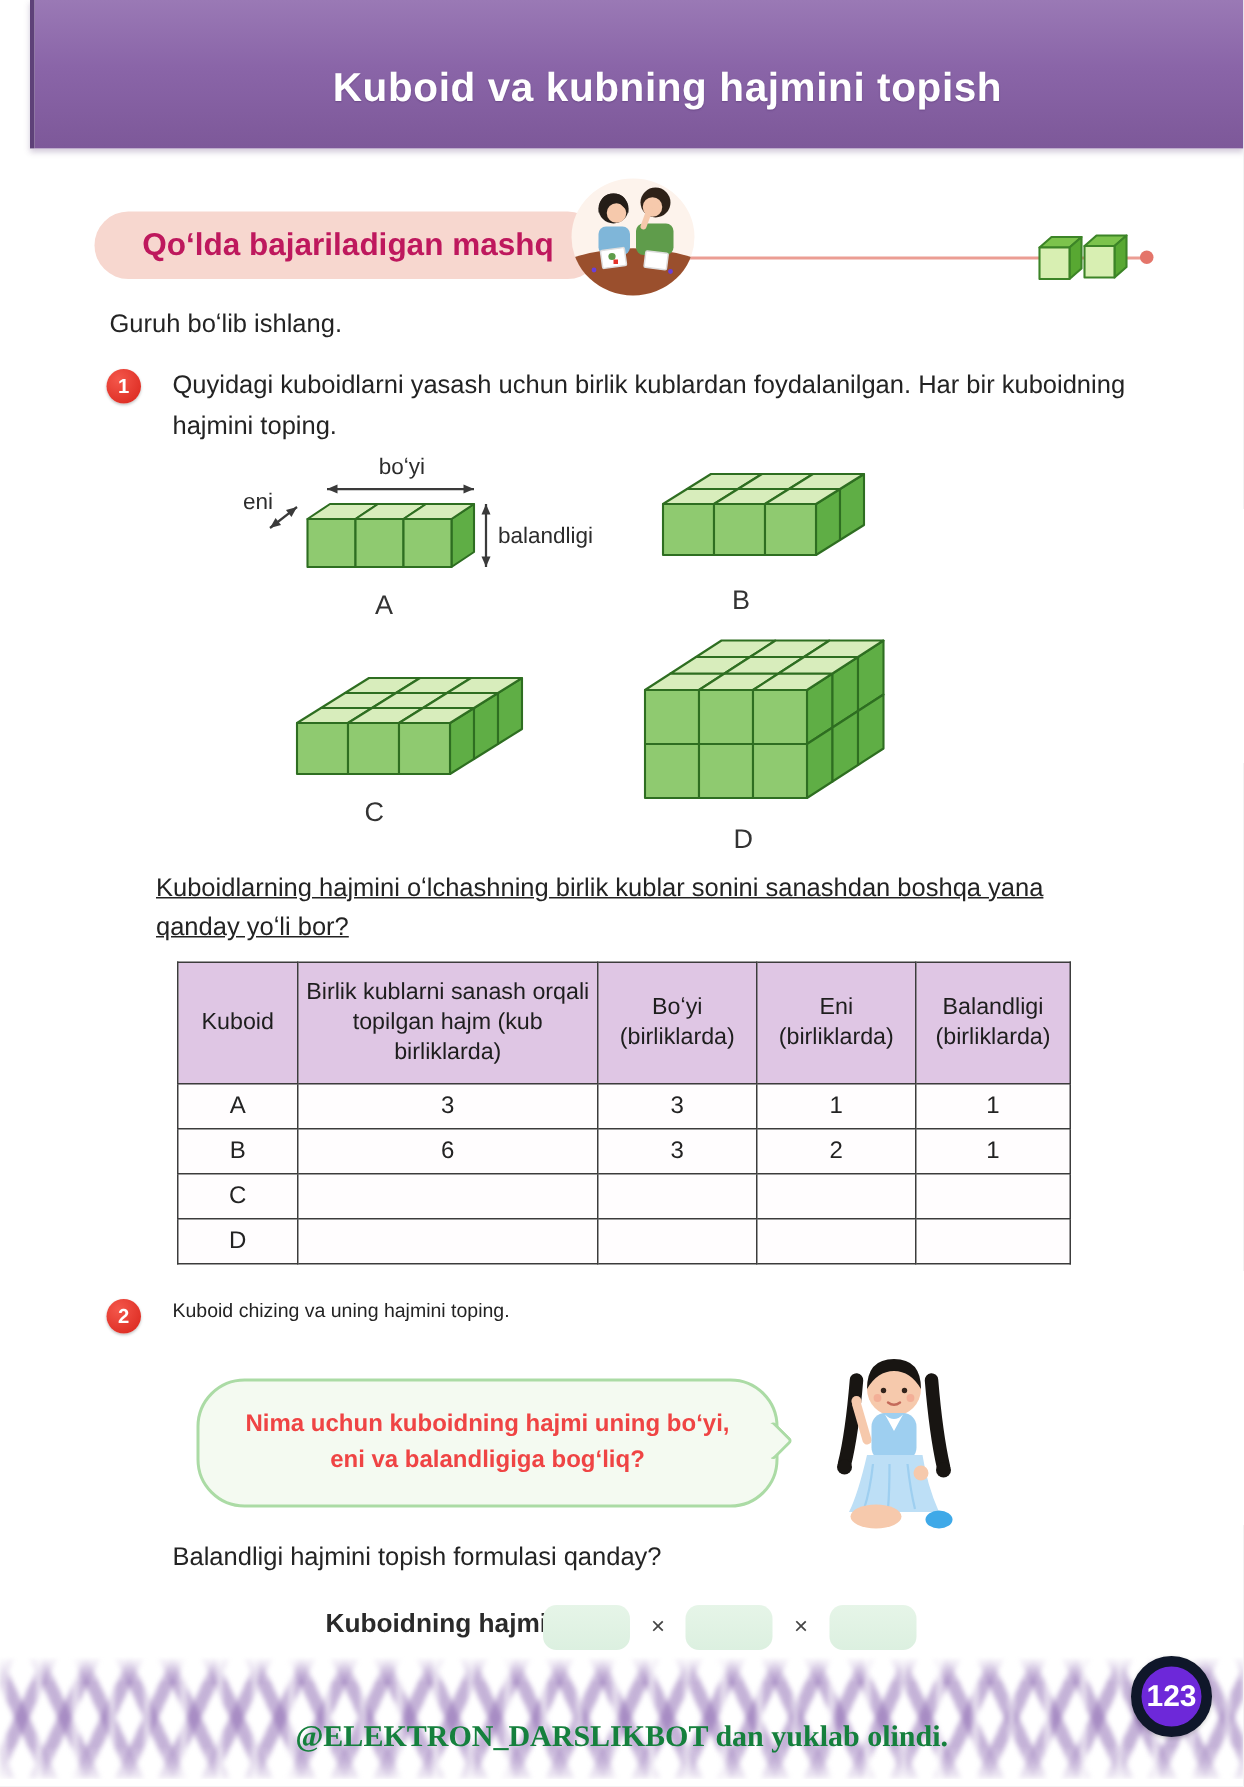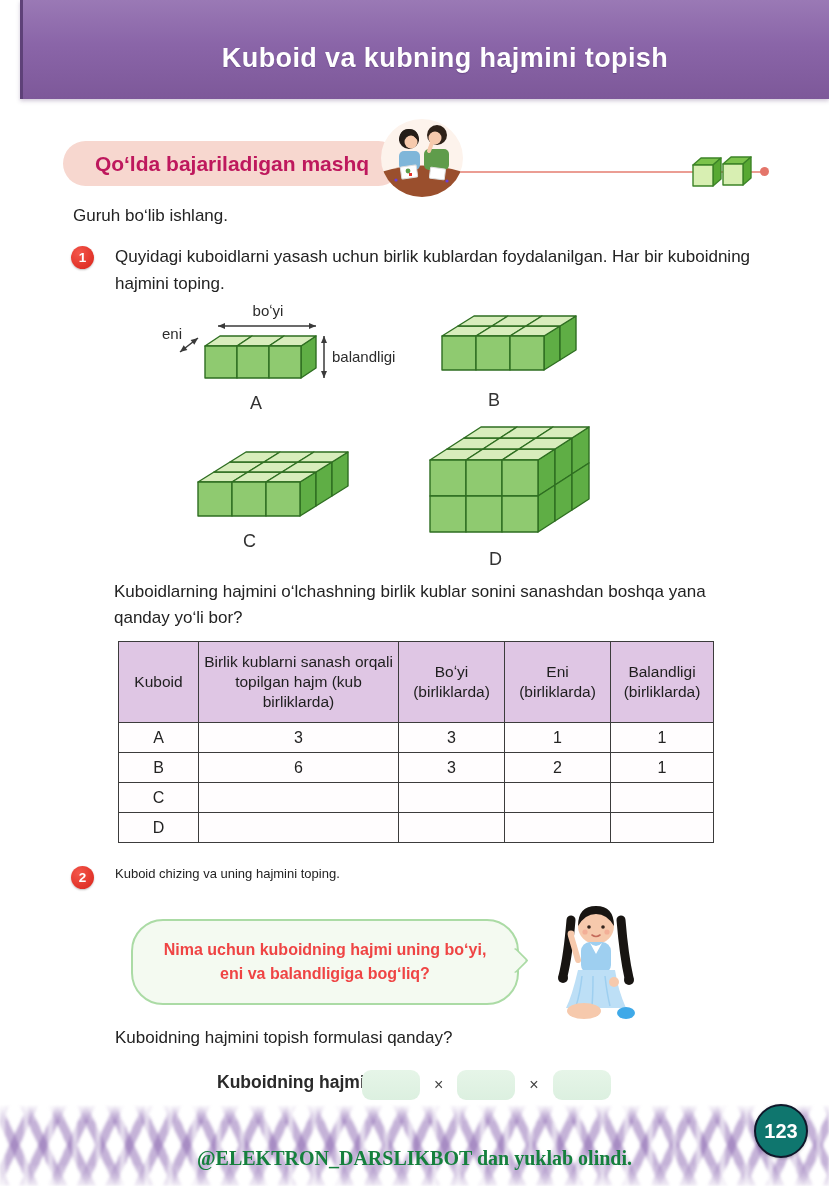--- a/index.html
+++ b/index.html
@@ -38,21 +38,21 @@
     position:absolute; width:23px; height:23px; border-radius:50%;
     background:radial-gradient(circle at 35% 30%, #f4574b, #d8231a);
     color:#fff; font-size:13.5px; font-weight:bold;
     display:flex; align-items:center; justify-content:center;
     box-shadow:0 1px 2px rgba(0,0,0,.25);
   }
   #task1-circle { left:71px; top:246px; }
   #task2-circle { left:71px; top:866px; }
   .task1-text { position:absolute; left:115px; top:243px; width:650px; font-size:17px; line-height:1.6; }
   .task2-text { position:absolute; left:115px; top:866px; font-size:13px; }
-  .question1 { position:absolute; left:114px; top:579px; width:600px; font-size:17px; line-height:1.55; }
+  .question1 { position:absolute; left:104px; top:579px; width:600px; font-size:17px; line-height:1.55;text-decoration:underline; }
   .question2 { position:absolute; left:115px; top:1028px; font-size:17px; }
   
   .diagram { position:absolute; }
   #diagram-A { left:148px; top:300px; }
   #diagram-B { left:440px; top:312px; }
   #diagram-C { left:196px; top:448px; }
   #diagram-D { left:428px; top:424px; }
   .diagram-letter { position:absolute; font-size:18px; color:#333; }
   #letter-A { left:250px; top:393px; }
   #letter-B { left:488px; top:390px; }
@@ -100,21 +100,21 @@
     background-image:
       repeating-linear-gradient(90deg, rgba(255,255,255,.55) 0 5px, rgba(255,255,255,0) 5px 24px),
       repeating-linear-gradient(115deg, rgba(138,102,176,.50) 0 9px, rgba(138,102,176,0) 9px 26px),
       repeating-linear-gradient(65deg, rgba(138,102,176,.50) 0 9px, rgba(138,102,176,0) 9px 26px);
     filter:blur(1.6px);
     -webkit-mask-image:linear-gradient(180deg, transparent 0, #000 18px, #000 60px, rgba(0,0,0,.25) 100%);
             mask-image:linear-gradient(180deg, transparent 0, #000 18px, #000 60px, rgba(0,0,0,.25) 100%);
   }
   .page-number {
     position:absolute; left:754px; top:1104px; width:54px; height:54px;
-    background:#0f766e; border:2px solid #0f172a; border-radius:50%;
+    background:#6d28d9; border:7px solid #0f172a; border-radius:50%;
     color:#fff; font-size:20px; font-weight:bold;
     display:flex; align-items:center; justify-content:center;
     box-shadow:0 1px 3px rgba(0,0,0,.2);
   }
   .footer-text {
     position:absolute; left:0; top:1147px; width:829px; text-align:center;
     font-family:"Liberation Serif", serif; font-weight:bold; font-size:20px;
     color:#15803d;
   }
   svg text { font-family:"Liberation Sans", sans-serif; }
@@ -335,21 +335,21 @@
     <circle cx="69" cy="36" r="2.6" fill="#f2a48e" opacity=".7"></circle>
     <rect x="43" y="46" width="30" height="32" rx="9" fill="#9ecff0"></rect>
     <path d="M52,47 Q58,53 64,47 L58,58 Z" fill="#ffffff"></path>
     <path d="M40,74 Q34,100 28,112 L88,112 Q80,94 77,74 Z" fill="#bddff6"></path>
     <path d="M44,80 Q42,98 38,110 M55,80 Q55,98 54,110 M67,80 Q69,98 72,110" stroke="#9ecff0" stroke-width="1.5" fill="none"></path>
     <ellipse cx="46" cy="115" rx="17" ry="8" fill="#f6c9ac"></ellipse>
     <ellipse cx="88" cy="117" rx="9" ry="6" fill="#3fa9e8"></ellipse>
     <circle cx="76" cy="86" r="5" fill="#f6c9ac"></circle>
   </svg>
 
-  <div class="question2">Kuboidning hajmini topish formulasi qanday?</div>
+  <div class="question2">Balandligi hajmini topish formulasi qanday?</div>
 
   <div class="formula-label">Kuboidning hajmi =</div>
   <div class="formula-boxes" id="formula-boxes">
       <div class="formula-blank"></div>
       <span class="formula-times">×</span>
       <div class="formula-blank"></div>
       <span class="formula-times">×</span>
       <div class="formula-blank"></div>
     </div>
 

